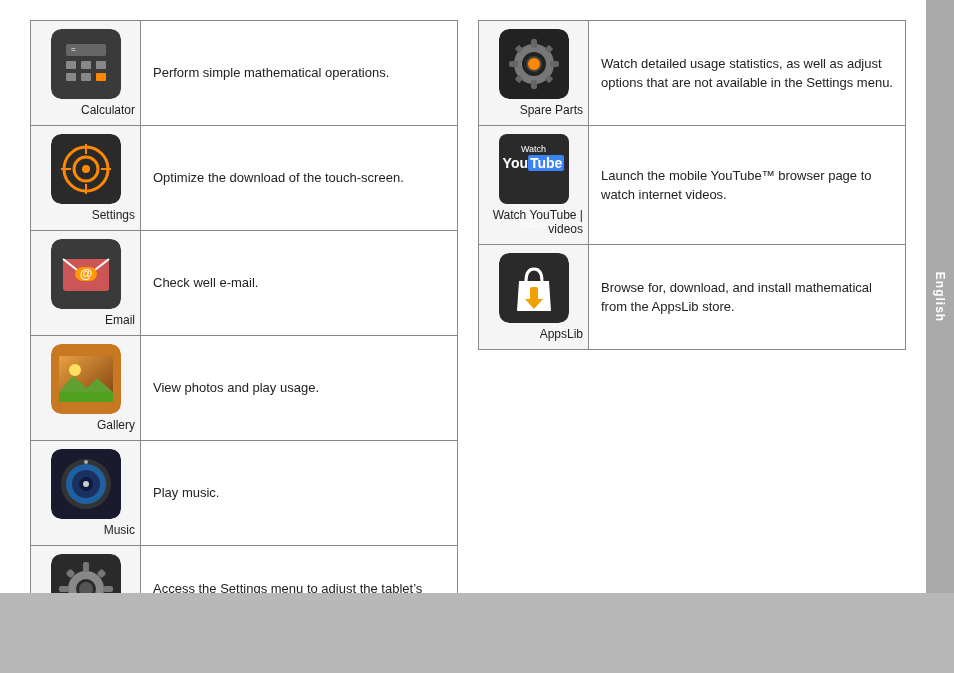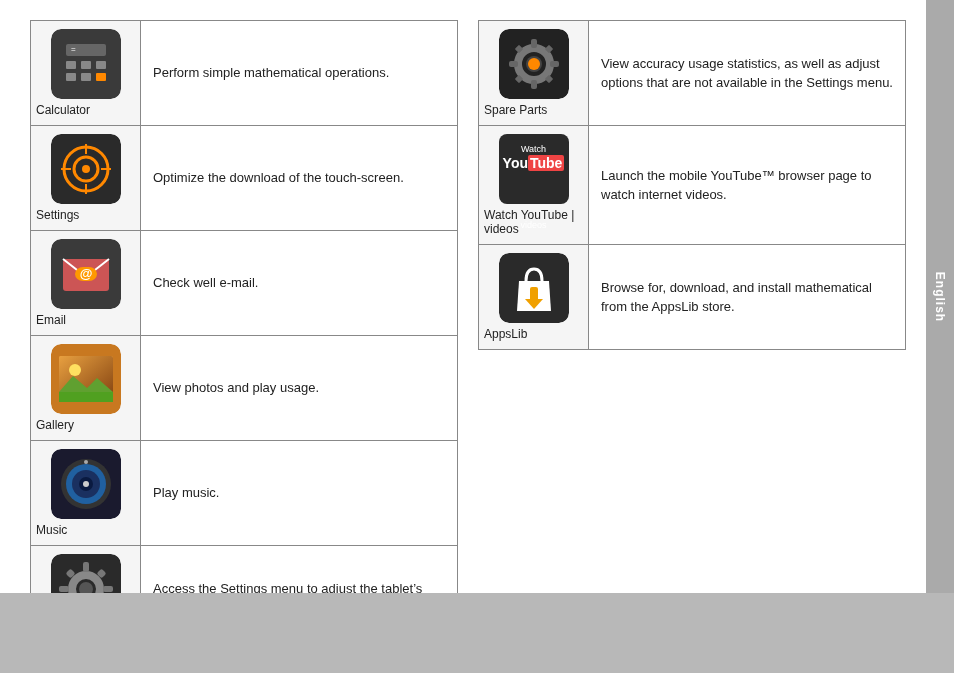--- a/index.html
+++ b/index.html
@@ -43,21 +43,21 @@
       background-color: #f5f5f5;
     }
     .desc-cell {
       padding: 10px 12px;
       vertical-align: middle;
       line-height: 1.5;
     }
     .app-label {
       font-size: 12px;
       color: #222;
-      text-align: left;
+      text-align: right;
     }
 
     
     .icon-svg {
       width: 70px;
       height: 70px;
       border-radius: 10px;
       margin: 0 auto 4px auto;
       display: block;
     }
@@ -241,31 +241,31 @@
               <rect x="17" y="17" width="6" height="6" rx="1" fill="#666" transform="rotate(45 20 20)"></rect>
               <rect x="47" y="17" width="6" height="6" rx="1" fill="#666" transform="rotate(45 50 20)"></rect>
               <rect x="17" y="47" width="6" height="6" rx="1" fill="#666" transform="rotate(45 20 50)"></rect>
               <rect x="47" y="47" width="6" height="6" rx="1" fill="#666" transform="rotate(45 50 50)"></rect>
 
               <circle cx="35" cy="35" r="6" fill="#f80"></circle>
             </svg>
             <div class="app-label">Spare Parts</div>
           </td>
           <td class="desc-cell">
-            <span>View accuracy usage statistics, as well as adjust options that are not available in the Settings menu.</span>
+            <span>Watch detailed usage statistics, as well as adjust options that are not available in the Settings menu.</span>
           </td>
         </tr>
 
         <tr>
           <td class="icon-cell">
             <div style="background:#2a2a2a; border-radius:8px; width:70px; height:70px; margin:0 auto 4px auto; display:flex; flex-direction:column; align-items:center; justify-content:center; gap:1px;">
               <span style="color:white; font-size:9px;margin-top:35px;">Watch</span>
               <div style="display:flex; align-items:center;">
                 <span style="color:white; font-weight:bold; font-size:14px; font-family:'Arial Black',Arial;text-align:center;">You</span>
-                  <span style="background:#ef4444; color:white; font-weight:bold; font-size:14px; font-family:'Arial Black',Arial; padding:0 2px; border-radius:2px;">Tube</span>
+                  <span style="background:#3b82f6; color:white; font-weight:bold; font-size:14px; font-family:'Arial Black',Arial; padding:0 2px; border-radius:2px;">Tube</span>
               </div>
               <span style="color:white; font-size:9px;margin-top:48px;">videos</span>
             </div>
             <div class="app-label">Watch YouTube | videos</div>
           </td>
           <td class="desc-cell">
             <span>Launch the mobile YouTube™ browser page to watch internet videos.</span>
           </td>
         </tr>
 

